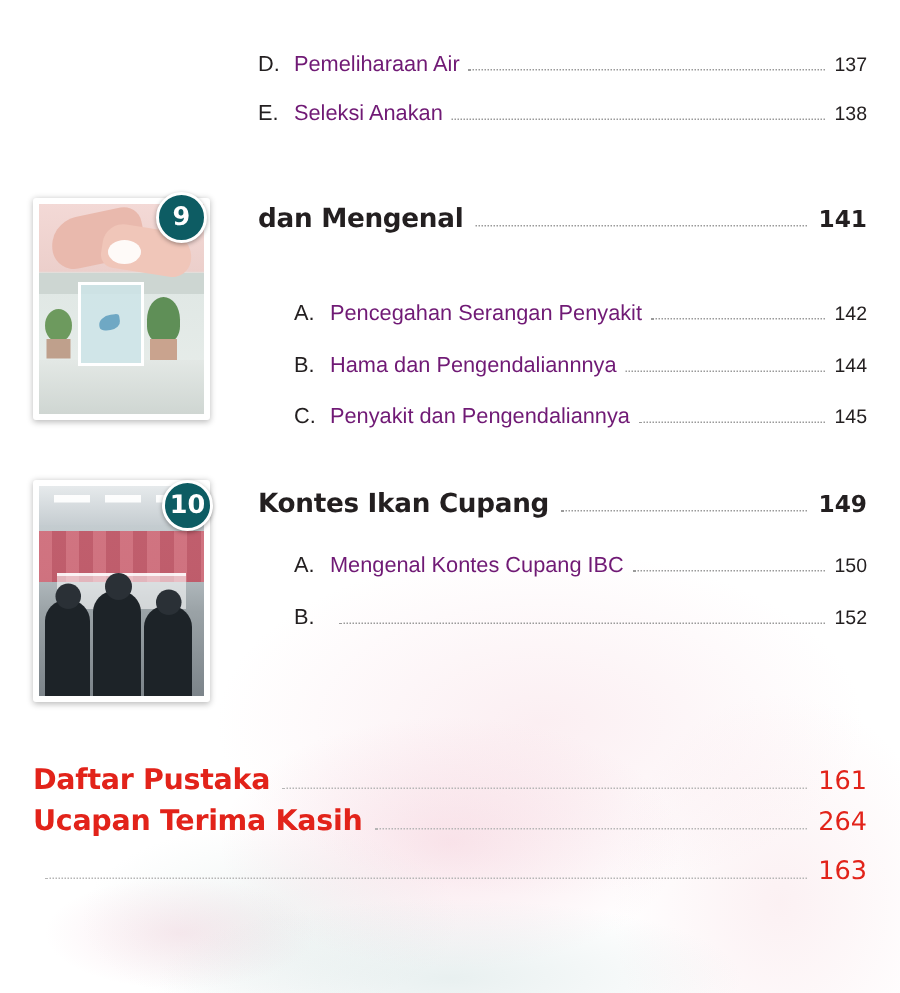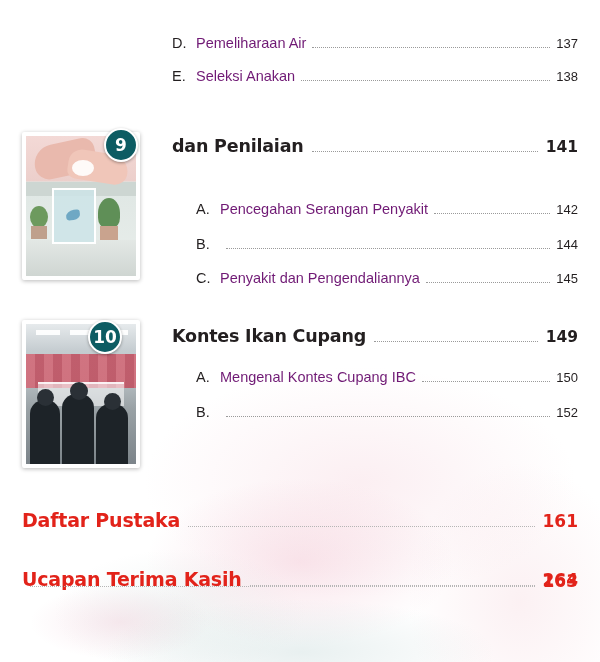--- a/index.html
+++ b/index.html
@@ -238,21 +238,21 @@
     color: #e2231a;
     white-space: nowrap;
     letter-spacing: -0.2px;
   }
   .back-entry .leader {
     border-bottom: 1.5px dotted #b5b5b5;
     margin: 0 8px 6px 8px;
   }
   .back-pageno {
     font-family: "DejaVu Sans", sans-serif;
-    font-weight: bold;
+    font-weight: normal;
     font-size: 17px;
     color: #e2231a;
   }
 </style>
 </head>
 <body>
 
 <div class="page">
 
   <div class="bg-wash"></div>
@@ -287,35 +287,36 @@
       <div class="t1-plant2"></div>
       <div class="t1-pot2"></div>
     </div>
   </div>
   <div class="badge" style="left:104px; top:128px;">
     <span>9</span>
   </div>
 
   <div class="chapter" style="top:135px;">
     <div class="chapter-row">
-      <span class="chapter-title">dan Penilaian</span>
+      <span class="chapter-title">dan Mengenal</span>
       <span class="leader"></span>
       <span class="chapter-pageno">141</span>
     </div>
   </div>
 
   <div class="entry sub-entry" style="left:196px; right:22px; top:201px;">
     <span class="sub-letter">A.</span>
     <span class="sub-title">Pencegahan Serangan Penyakit</span>
     <span class="leader"></span>
     <span class="pageno">142</span>
   </div>
 
   <div class="entry sub-entry" style="left:196px; right:22px; top:236px;">
     <span class="sub-letter">B.</span>
+    <span class="sub-title">Hama dan Pengendaliannnya</span>
     <span class="leader"></span>
     <span class="pageno">144</span>
   </div>
 
   <div class="entry sub-entry" style="left:196px; right:22px; top:270px;">
     <span class="sub-letter">C.</span>
     <span class="sub-title">Penyakit dan Pengendaliannya</span>
     <span class="leader"></span>
     <span class="pageno">145</span>
   </div>
@@ -330,21 +331,21 @@
       <div class="t2-banner"></div>
       <div class="t2-shelf"></div>
       <div class="t2-person" style="left:4px;  width:30px; height:64px;"></div>
       <div class="t2-head" style="left:11px; bottom:58px; width:17px; height:17px;"></div>
       <div class="t2-person" style="left:36px; width:32px; height:70px;"></div>
       <div class="t2-head" style="left:44px; bottom:64px; width:18px; height:18px;"></div>
       <div class="t2-person" style="left:70px; width:32px; height:60px;"></div>
       <div class="t2-head" style="left:78px; bottom:54px; width:17px; height:17px;"></div>
     </div>
   </div>
-  <div class="badge" style="left:88px; top:320px;">
+  <div class="badge" style="left:108px; top:320px;">
     <span>10</span>
   </div>
 
   <div class="chapter" style="top:325px;">
     <div class="chapter-row">
       <span class="chapter-title">Kontes Ikan Cupang</span>
       <span class="leader"></span>
       <span class="chapter-pageno">149</span>
     </div>
   </div>
@@ -361,21 +362,21 @@
     <span class="leader"></span>
     <span class="pageno">152</span>
   </div>
 
   <div class="back-entry" style="top:509px;">
     <span class="back-title">Daftar Pustaka</span>
     <span class="leader"></span>
     <span class="back-pageno">161</span>
   </div>
 
-  <div class="back-entry" style="top:568px;">
+  <div class="back-entry" style="top:536px;">
     <span class="back-title">Ucapan Terima Kasih</span>
     <span class="leader"></span>
     <span class="back-pageno">264</span>
   </div>
 
   <div class="back-entry" style="top:571px;">
     <span class="leader"></span>
     <span class="back-pageno">163</span>
   </div>
 

